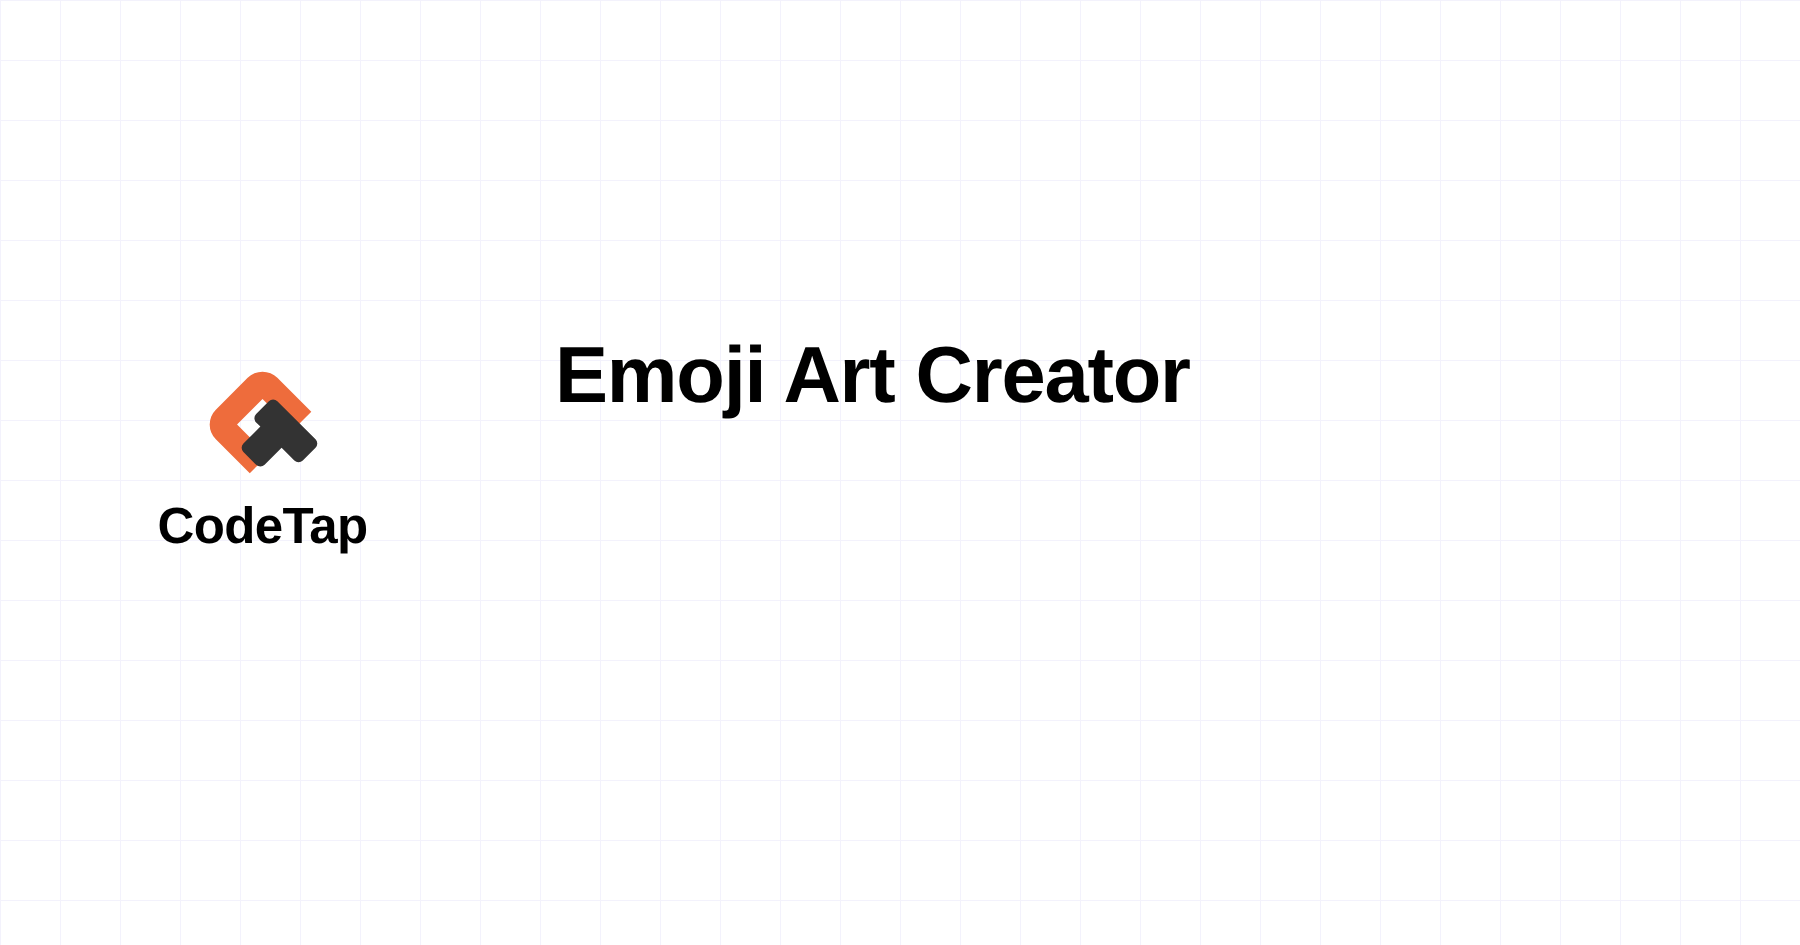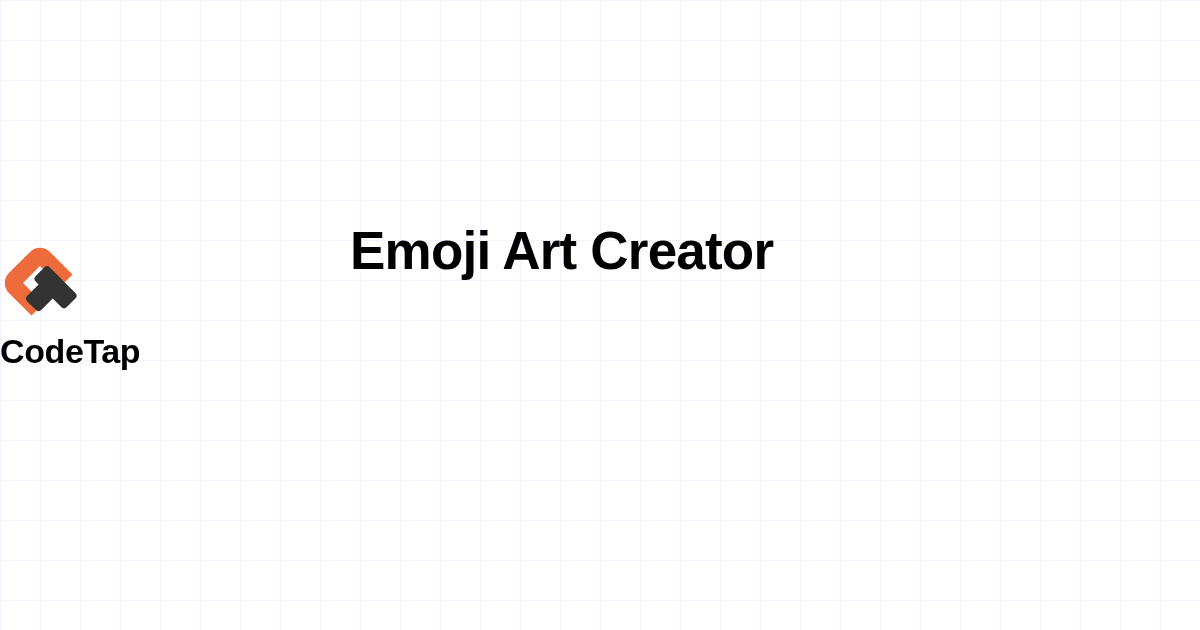--- a/index.html
+++ b/index.html
@@ -40,20 +40,21 @@
     align-items: flex-start;
   }
 
   
   #brand-block {
     width: 350px;
     flex: 0 0 350px;
     padding-top: 243px;
     display: flex;
     flex-direction: column;
+    align-items: center;
   }
 
   #brand-logo-mark {
     width: 80px;
     height: 80px;
     position: relative;
     display: block;
   }
   #brand-logo-mark svg {
     display: block;
@@ -70,20 +71,21 @@
     letter-spacing: -0.4px;
     line-height: 1.1;
     white-space: nowrap;
   }
 
   
   #text-block {
     flex: 1 1 auto;
     padding-top: 222px;
     padding-right: 62px;
+    margin-left: 20px;
   }
 
   #page-title {
     font-family: "Liberation Sans", sans-serif;
     font-size: 53px;
     font-weight: bold;
     color: #000000;
     line-height: 1.08;
     letter-spacing: -0.8px;
     margin: 0;

